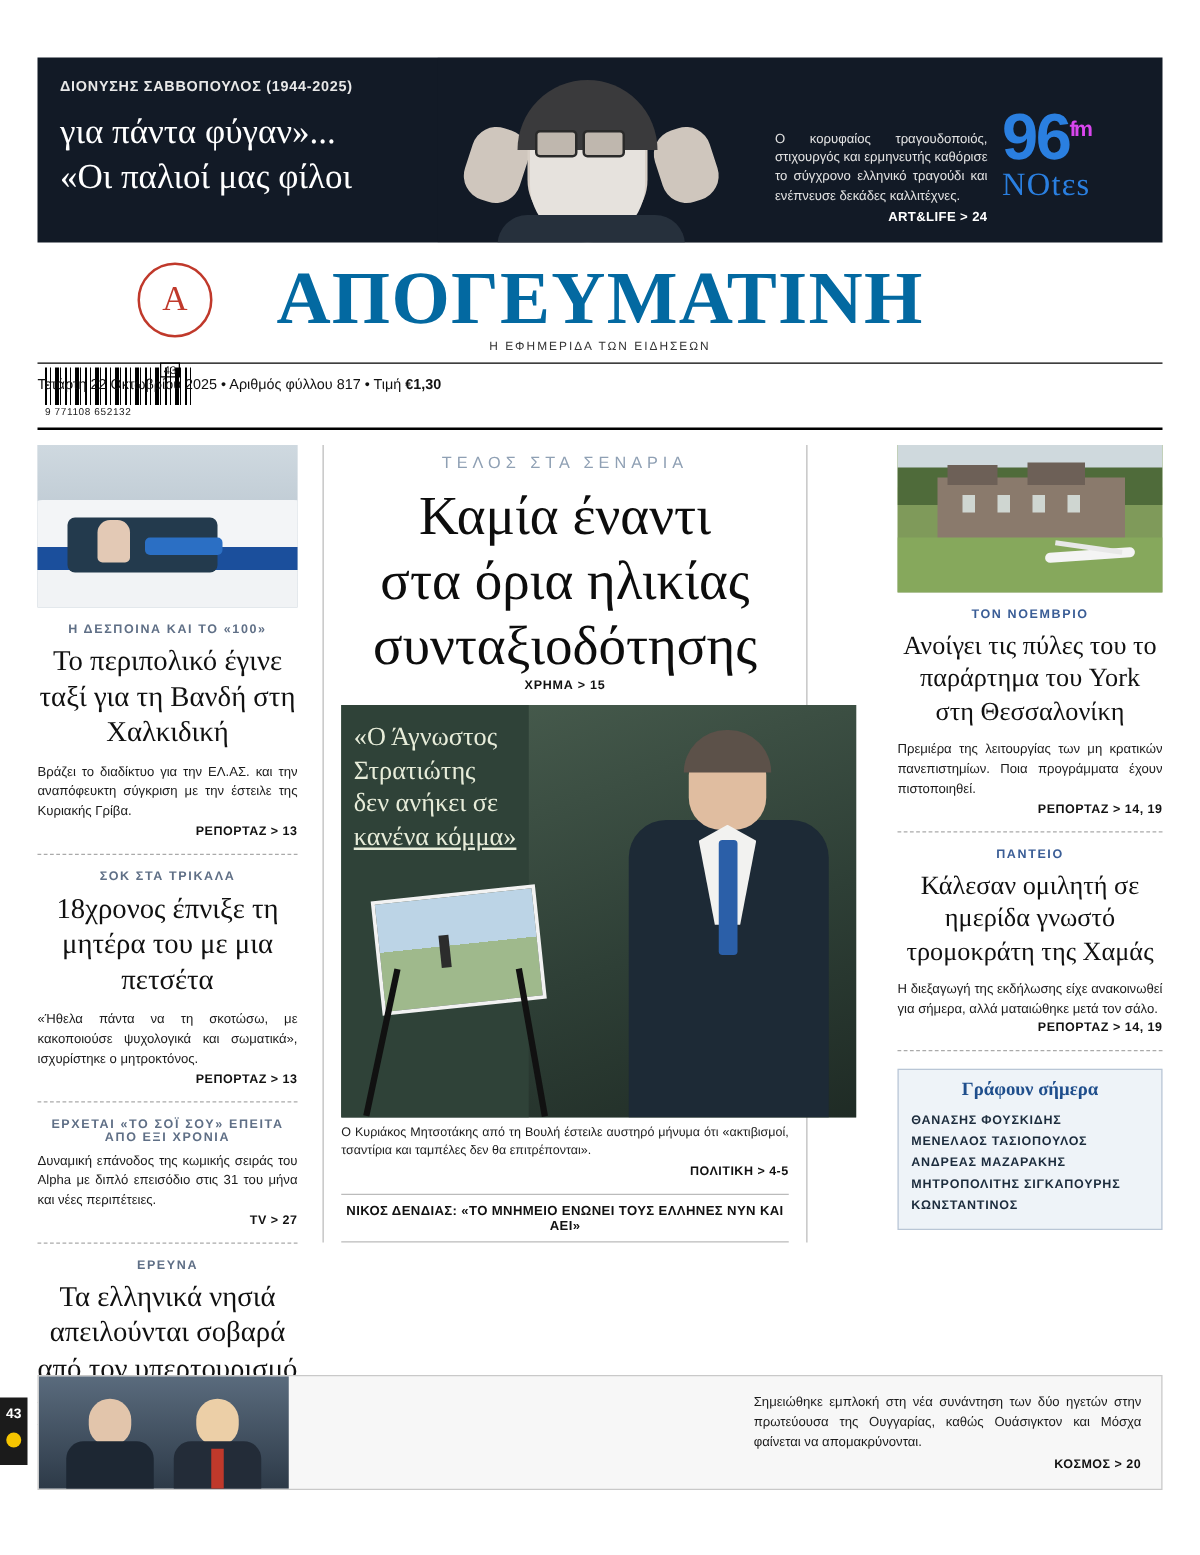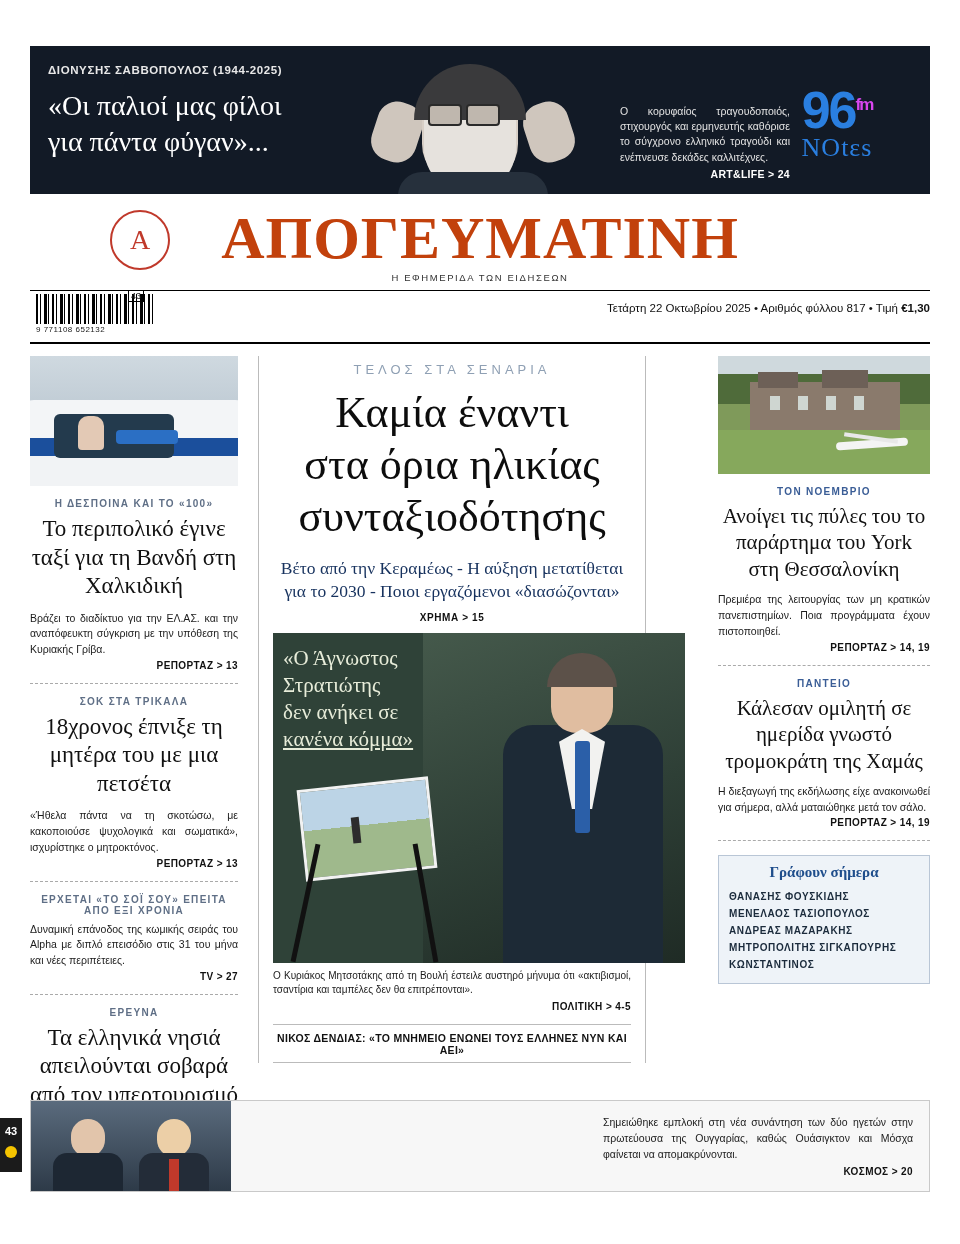--- a/index.html
+++ b/index.html
@@ -209,21 +209,21 @@
   .mast-title {
     position: absolute;
     left: 0;
     top: 6px;
     width: 900px;
     text-align: center;
     font-family: "Liberation Serif", serif;
     font-size: 60px;
     font-weight: bold;
     letter-spacing: 1px;
-    color: #c2410c;
+    color: #0369a1;
   }
   .mast-sub {
     position: absolute;
     left: 0;
     top: 74px;
     width: 900px;
     text-align: center;
     font-family: "Liberation Sans", sans-serif;
     font-size: 9.5px;
     letter-spacing: 1.6px;
@@ -267,21 +267,21 @@
     font-size: 9px;
     color: #222;
     border: 1px solid #000;
     padding: 0 2px;
   }
   .infobar-center {
     position: absolute;
     left: 0;
     top: 10px;
     width: 900px;
-    text-align: right;
+    text-align: left;
     font-family: "Liberation Sans", sans-serif;
     font-size: 11.5px;
     color: #111;
   }
   .infobar-center b { font-weight: bold; }
 
   
   .grid {
     position: absolute;
     left: 30px;
@@ -600,22 +600,22 @@
   }
 </style>
 </head>
 <body>
 
 <div class="page">
 
   <div class="top-banner">
     <div class="banner-left">
       <div class="banner-kicker">ΔΙΟΝΥΣΗΣ ΣΑΒΒΟΠΟΥΛΟΣ (1944-2025)</div>
+      <div class="banner-headline">για πάντα φύγαν»...</div>
       <div class="banner-headline">«Οι παλιοί μας φίλοι</div>
-      <div class="banner-headline">για πάντα φύγαν»...</div>
     </div>
 
     <div class="banner-photo">
       <div class="bp-bg"></div>
       <div class="bp-armL"></div>
       <div class="bp-armR"></div>
       <div class="bp-head"></div>
       <div class="bp-hair"></div>
       <div class="bp-beard"></div>
       <div class="bp-glass l"></div>
@@ -666,21 +666,21 @@
         <div class="pp-car">
           <div class="pp-window"></div>
           <div class="pp-hand"></div>
           <div class="pp-light"></div>
         </div>
       </div>
 
       <div>
         <div class="kicker">Η ΔΕΣΠΟΙΝΑ ΚΑΙ ΤΟ «100»</div>
         <div class="headline-s">Το περιπολικό έγινε ταξί για τη Βανδή στη Χαλκιδική</div>
-        <p class="body-s">Βράζει το διαδίκτυο για την ΕΛ.ΑΣ. και την αναπόφευκτη σύγκριση με την υπόθεση της Κυριακής Γρίβα.</p>
+        <p class="body-s">Βράζει το διαδίκτυο για την ΕΛ.ΑΣ. και την αναπόφευκτη σύγκριση με την έστειλε της Κυριακής Γρίβα.</p>
         <span class="ref">ΡΕΠΟΡΤΑΖ &gt; 13</span>
       </div>
 
       <hr class="dashrule">
 
       <div>
         <div class="kicker">ΣΟΚ ΣΤΑ ΤΡΙΚΑΛΑ</div>
         <div class="headline-s">18χρονος έπνιξε τη μητέρα του με μια πετσέτα</div>
         <p class="body-s">«Ήθελα πάντα να τη σκοτώσω, με κακοποιούσε ψυχολογικά και σωματικά», ισχυρίστηκε ο μητροκτόνος.</p>
         <span class="ref">ΡΕΠΟΡΤΑΖ &gt; 13</span>
@@ -704,21 +704,20 @@
       </div>
     </div>
 
     <div class="col-mid">
       <div class="mid-kicker">ΤΕΛΟΣ ΣΤΑ ΣΕΝΑΡΙΑ</div>
       <h1 class="mid-headline">
         <span>Καμία έναντι</span><br>
         <span>στα όρια ηλικίας</span><br>
         <span>συνταξιοδότησης</span>
       </h1>
-      <div class="mid-sub">Βέτο από την Κεραμέως - Η αύξηση μετατίθεται για το 2030 - Ποιοι εργαζόμενοι «διασώζονται»</div>
       <div class="mid-ref">ΧΡΗΜΑ &gt; 15</div>
 
       <div class="mid-photo">
         <div class="mp-bg"></div>
         <div class="mp-panel"></div>
         <div class="mp-quote">
           <span>«Ο Άγνωστος</span><br>
           <span>Στρατιώτης</span><br>
           <span>δεν ανήκει σε</span><br>
           <u>κανένα κόμμα»</u>

